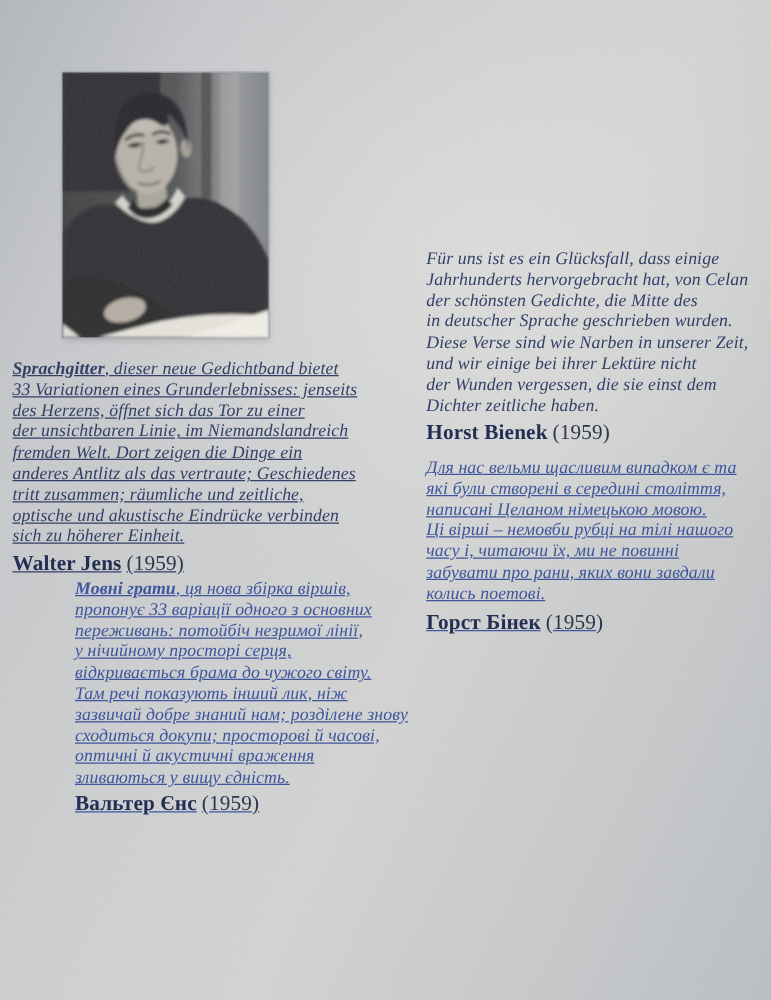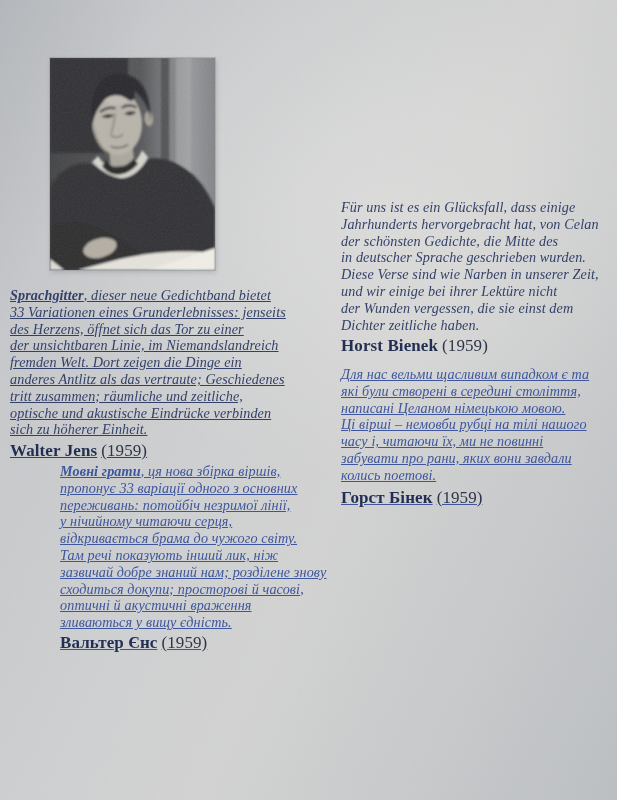--- a/index.html
+++ b/index.html
@@ -104,21 +104,21 @@
     <span class="qline">tritt zusammen; räumliche und zeitliche,</span>
     <span class="qline">optische und akustische Eindrücke verbinden</span>
     <span class="qline">sich zu höherer Einheit.</span>
     <p class="attribution"><span class="name">Walter Jens</span><span class="year">(1959)</span></p>
   </div>
 
   <div class="quote ua" id="q-ua-left">
     <span class="qline"><b class="lead">Мовні грати</b><span>, ця нова збірка віршів,</span></span>
     <span class="qline">пропонує 33 варіації одного з основних</span>
     <span class="qline">переживань: потойбіч незримої лінії,</span>
-    <span class="qline">у нічийному читаючи серця,</span>
+    <span class="qline">у нічийному просторі серця,</span>
     <span class="qline">відкривається брама до чужого світу.</span>
     <span class="qline">Там речі показують інший лик, ніж</span>
     <span class="qline">зазвичай добре знаний нам; розділене знову</span>
     <span class="qline">сходиться докупи; просторові й часові,</span>
     <span class="qline">оптичні й акустичні враження</span>
     <span class="qline">зливаються у вищу єдність.</span>
     <p class="attribution"><span class="name">Вальтер Єнс</span><span class="year">(1959)</span></p>
   </div>
 
   <div class="quote de" id="q-de-right">

